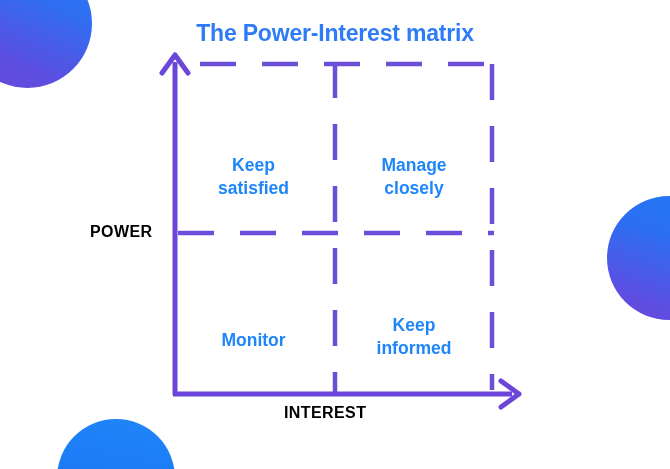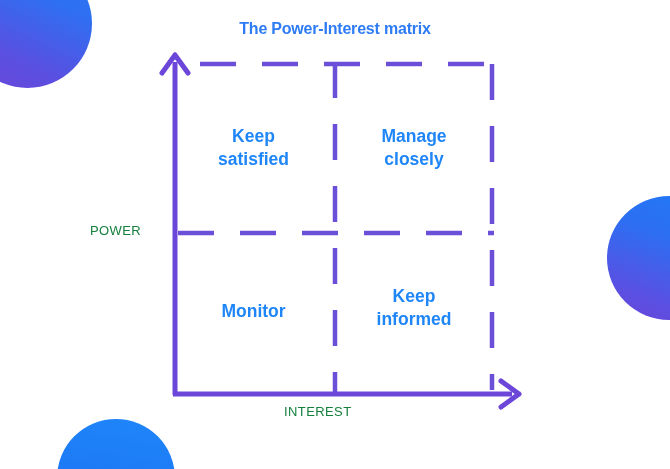--- a/index.html
+++ b/index.html
@@ -46,21 +46,21 @@
     background: linear-gradient(190deg, #1f86f9 0%, #1d7bf6 45%, #2a63ee 100%);
   }
 
   
   #title {
     position: absolute;
     left: 0;
     top: 20px;
     width: 670px;
     text-align: center;
-    font-size: 16px;
+    font-size: 23px;
     font-weight: bold;
     color: #2e7bf6;
     letter-spacing: -0.2px;
   }
 
   
   #matrix {
     position: absolute;
     left: 0;
     top: 0;
@@ -73,32 +73,33 @@
 
   
   .quad {
     position: absolute;
     text-align: center;
     font-size: 17.5px;
     font-weight: bold;
     color: #1f86f9;
     line-height: 1.33;
     white-space: pre-line;
+    margin-top: 29px;
   }
   #quad-keep-satisfied { left: 196px; top: 125px; width: 115px; }
   #quad-manage-closely { left: 355px; top: 125px; width: 118px; }
   #quad-monitor        { left: 196px; top: 300px; width: 115px; }
   #quad-keep-informed  { left: 355px; top: 285px; width: 118px; }
 
   
   .axis-label {
     position: absolute;
-    font-size: 13px;
-    font-weight: normal;
-    color: #15803d;
+    font-size: 16px;
+    font-weight: bold;
+    color: #000000;
     letter-spacing: 0.4px;
   }
   #label-power    { left: 90px;  top: 223px; }
   #label-interest { left: 284px; top: 404px; text-align: right; }
 
   
   #logo {
     position: absolute;
     left: 548px;
     top: 401px;

